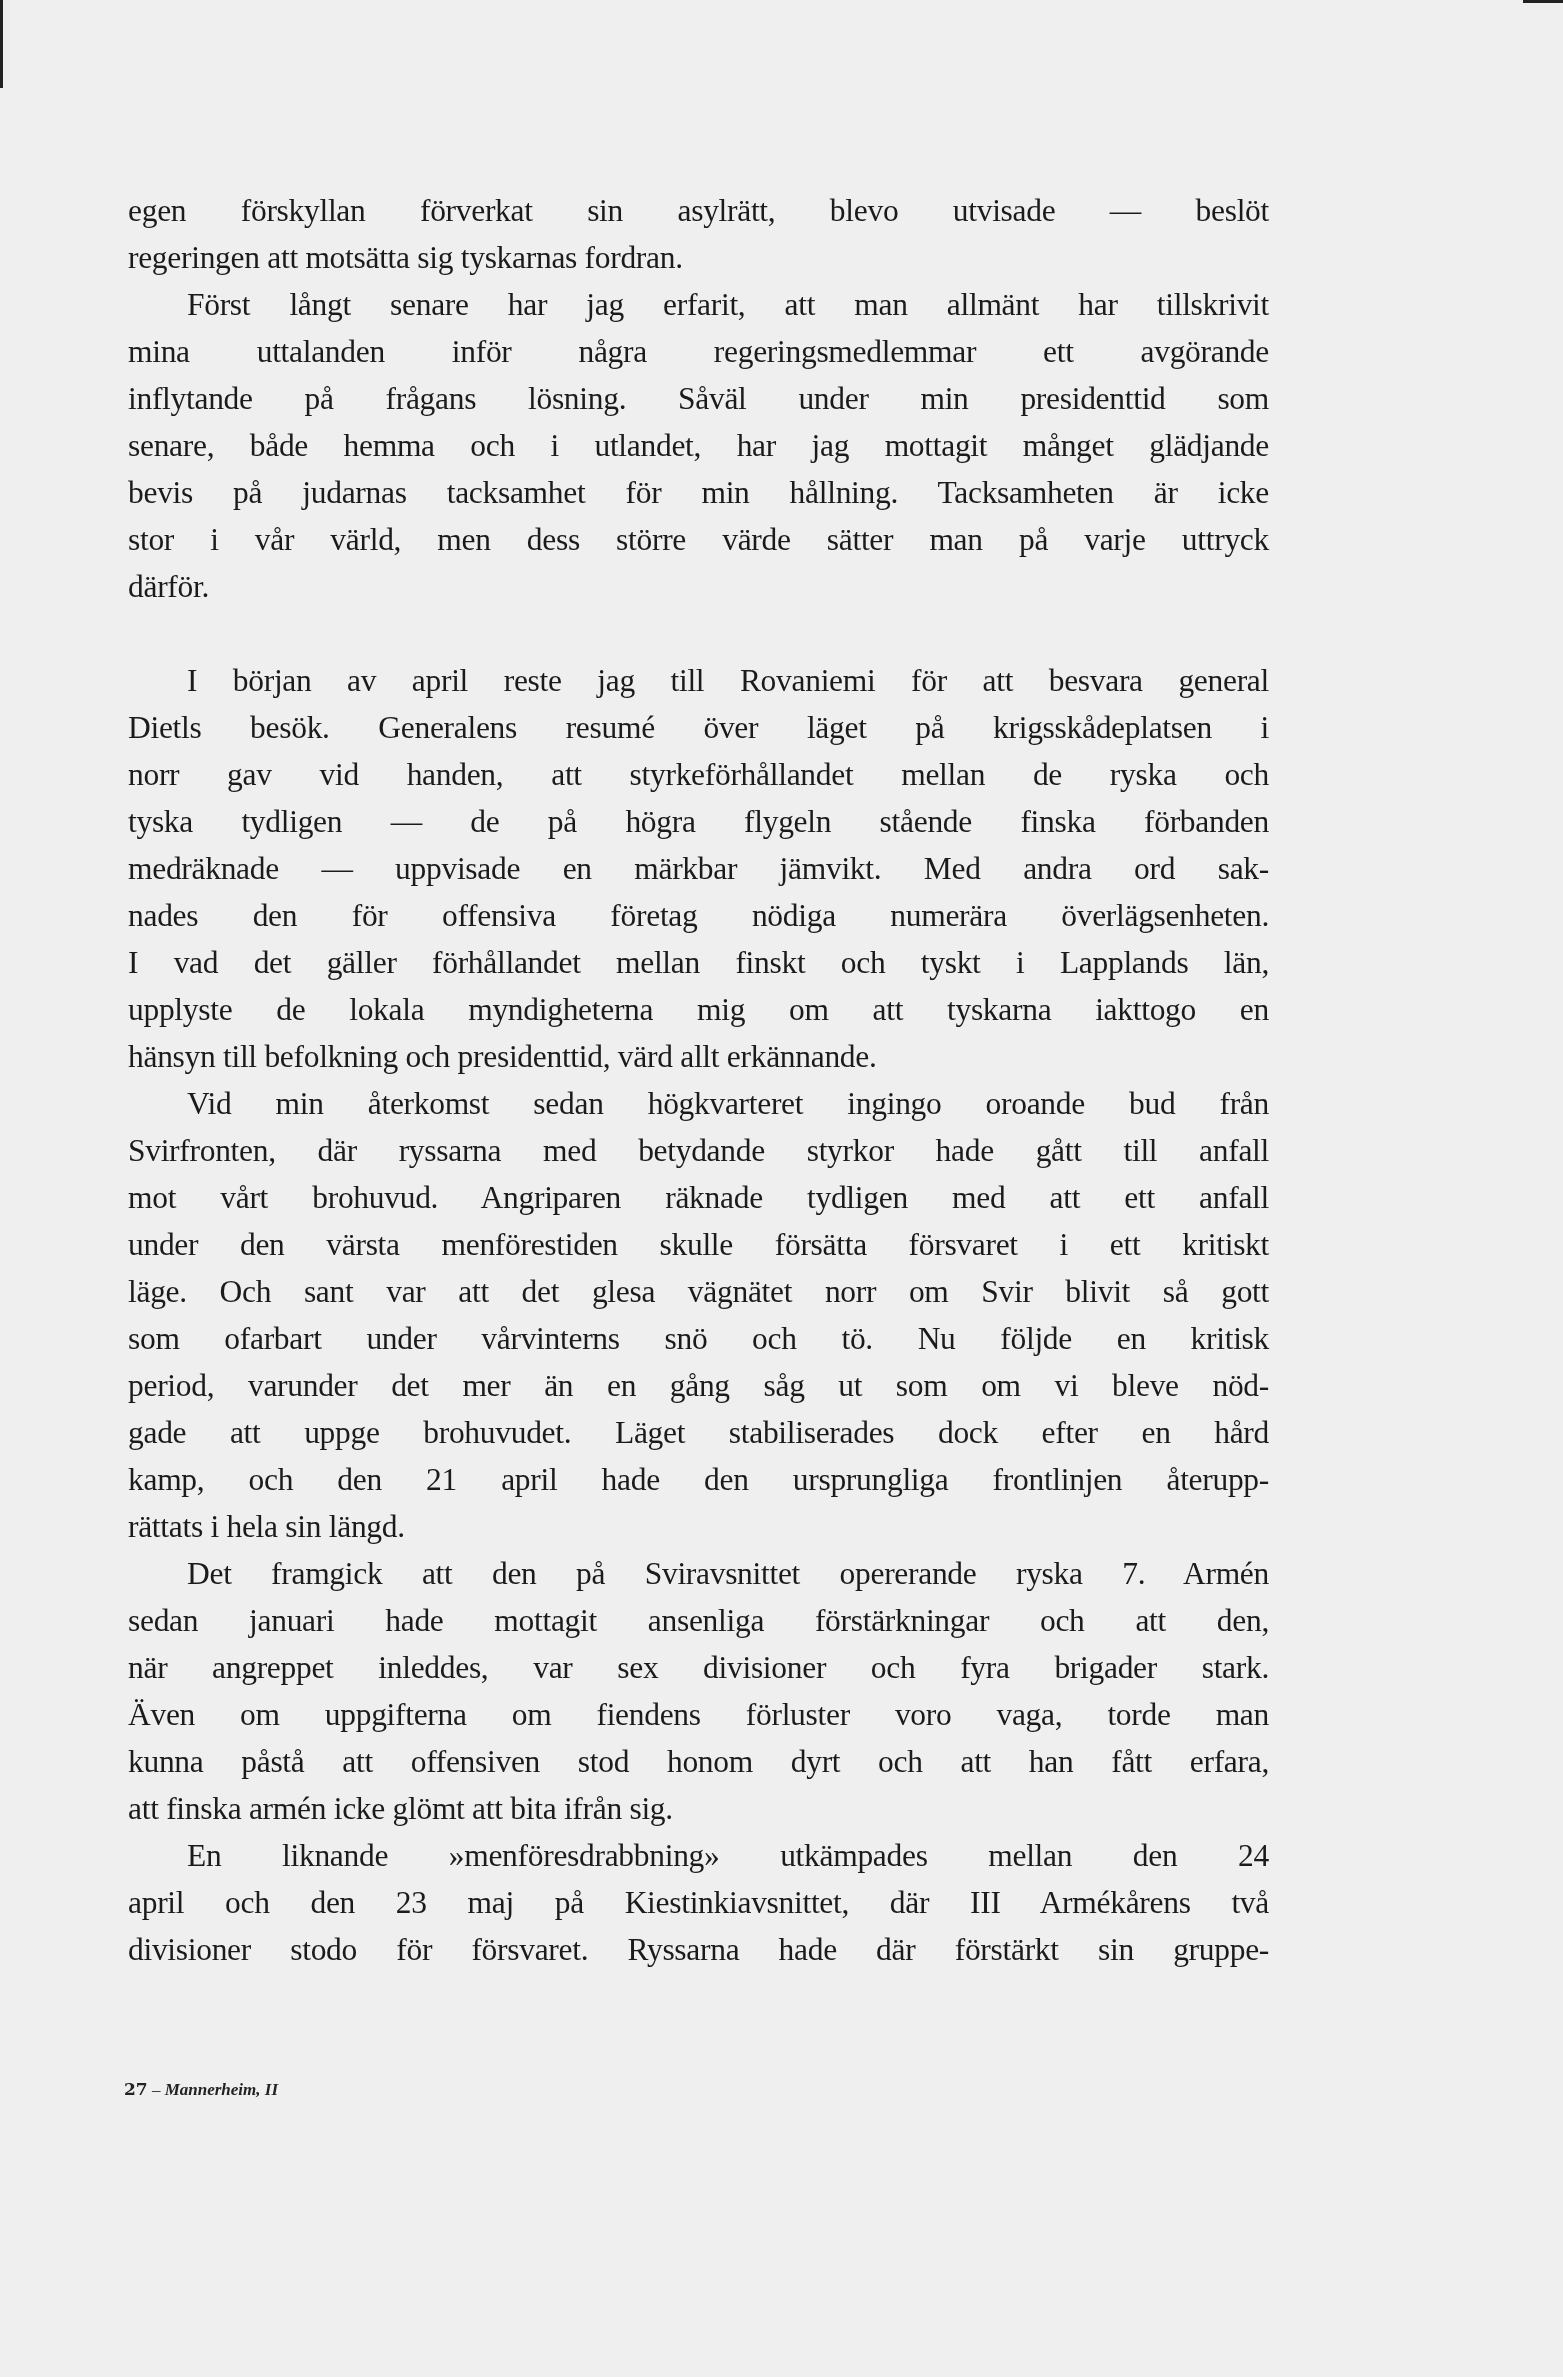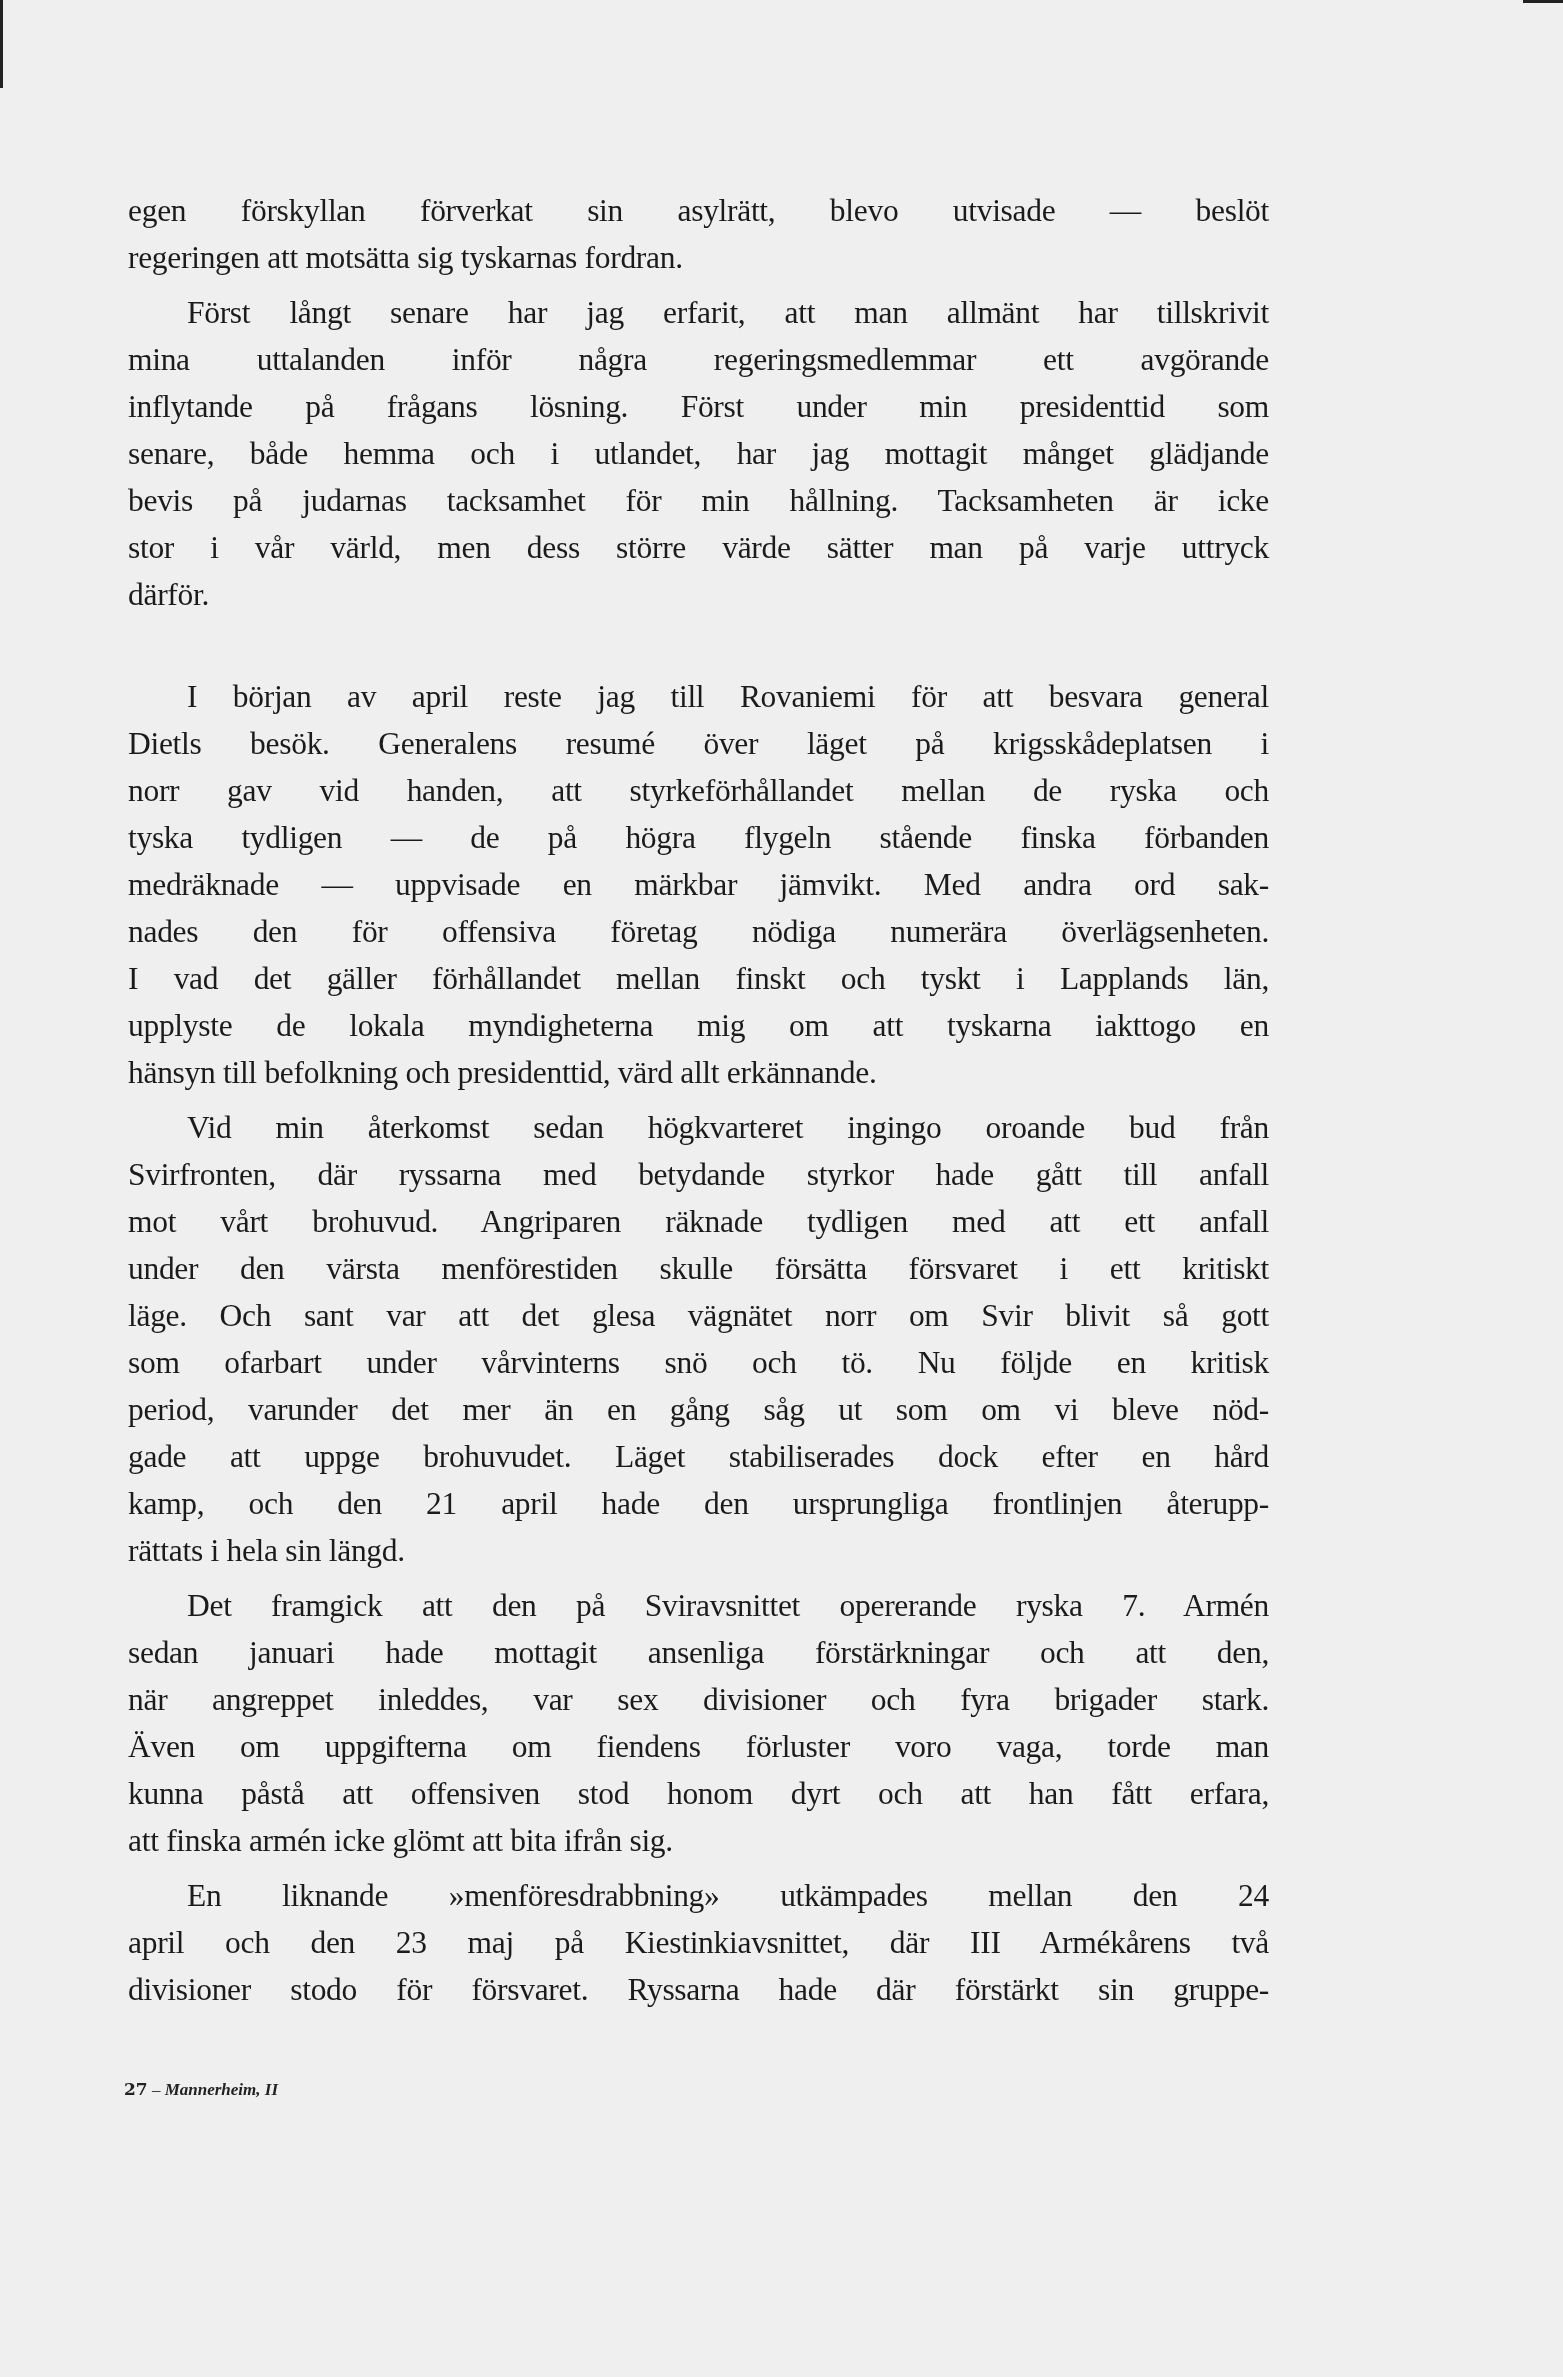--- a/index.html
+++ b/index.html
@@ -64,21 +64,20 @@
       white-space: nowrap;
       text-align: justify;
       text-align-last: justify;
       letter-spacing: -0.3px;
     }
     .line.last {
       text-align-last: left;
     }
     .line.indent {
       padding-left: 59px;
-      margin-top: 8px;
     }
     .section-gap {
       height: 47px;
     }
     .footer {
       position: absolute;
       left: 124px;
       top: 2079px;
       font-size: 17px;
       color: #222;
@@ -103,21 +102,21 @@
   <div class="body-text">
 
     <div>
       <span class="line">egen förskyllan förverkat sin asylrätt, blevo utvisade — beslöt</span>
       <span class="line last">regeringen att motsätta sig tyskarnas fordran.</span>
     </div>
 
     <div>
       <span class="line indent">Först långt senare har jag erfarit, att man allmänt har tillskrivit</span>
       <span class="line">mina uttalanden inför några regeringsmedlemmar ett avgörande</span>
-      <span class="line">inflytande på frågans lösning. Först under min presidenttid som</span>
+      <span class="line">inflytande på frågans lösning. Såväl under min presidenttid som</span>
       <span class="line">senare, både hemma och i utlandet, har jag mottagit månget glädjande</span>
       <span class="line">bevis på judarnas tacksamhet för min hållning. Tacksamheten är icke</span>
       <span class="line">stor i vår värld, men dess större värde sätter man på varje uttryck</span>
       <span class="line last">därför.</span>
     </div>
 
     <div class="section-gap"></div>
 
     <div>
       <span class="line indent">I början av april reste jag till Rovaniemi för att besvara general</span>

